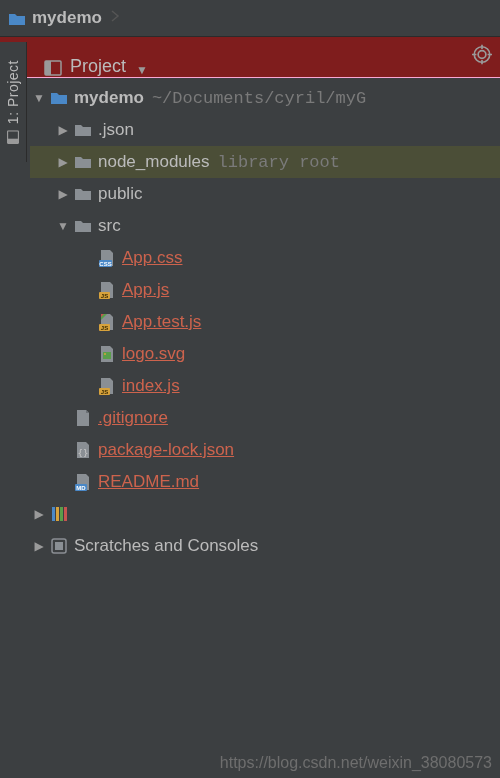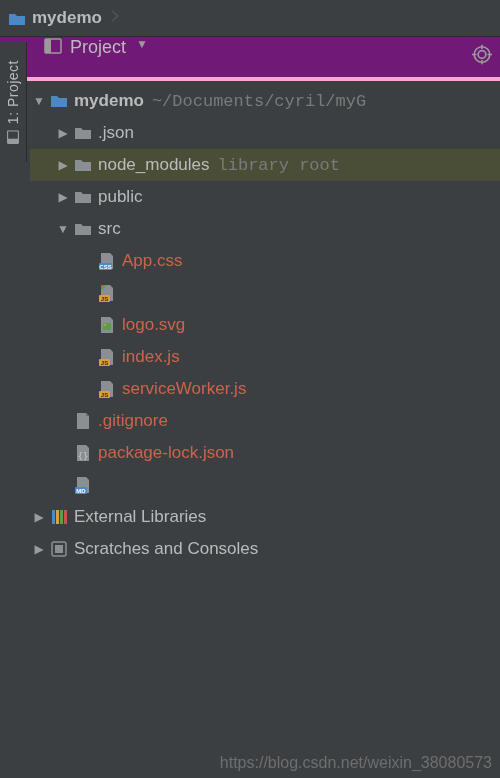--- a/index.html
+++ b/index.html
@@ -35,24 +35,24 @@
     font-weight: 700;
     color: #bbbbbb;
   }
   .breadcrumb .chev {
     margin: 0 4px 0 8px;
     color: #555;
   }
   
   .tool-row {
     display: flex;
-    align-items: flex-start;
+    align-items: flex-end;
     height: 40px;
-    background: #701a75;
-    border-bottom: 4px solid #f9a8d4;
+    background: #7f1d1d;
+    border-bottom: 1px solid #f9a8d4;
     padding-left: 44px;
     position: relative;
   }
   .tool-row .proj-ic {
     width: 18px; height: 18px; margin-right: 8px;
   }
   .tool-row .label {
     color: #bbbbbb;
     font-size: 18px;
   }
@@ -123,21 +123,21 @@
   .ic {
     width: 22px;
     display: inline-flex;
     align-items: center;
     justify-content: center;
     flex-shrink: 0;
     margin-right: 4px;
   }
   .nm { color: #bbbbbb; }
   .nm.bold { font-weight: 700; }
-  .nm.red { color: #cd634d; }
+  .nm.red { color: #cd634d; text-decoration: underline; }
   .hint { color: #7a7a7a; margin-left: 8px; font-family: Liberation Mono, monospace; }
   .indent { display:inline-block; flex-shrink:0; }
   .watermark {
     position: absolute;
     right: 8px;
     bottom: 6px;
     color: #6e6e6e;
     font-size: 16px;
   }
 </style>
@@ -319,23 +319,34 @@
             <use href="#file-css"></use>
           </svg>
         </span>
       <span class="nm red">App.css</span>
     </div>
     <div class="row">
       <span class="indent" style="width:48px"></span>
       <span class="arrow blank">▶</span>
       <span class="ic">
           <svg width="18" height="18" viewBox="0 0 18 18">
+            <use href="#file-js"></use>
+          </svg>
+        </span>
+      <span class="nm red">App.js</span>
+    </div>
+    <div class="row">
+      <span class="indent" style="width:48px"></span>
+      <span class="arrow blank">▶</span>
+      <span class="ic">
+          <svg width="18" height="18" viewBox="0 0 18 18">
             <use href="#file-js-test"></use>
           </svg>
         </span>
+      <span class="nm red">App.test.js</span>
     </div>
     <div class="row">
       <span class="indent" style="width:48px"></span>
       <span class="arrow blank">▶</span>
       <span class="ic">
           <svg width="18" height="18" viewBox="0 0 18 18">
             <use href="#file-svg"></use>
           </svg>
         </span>
       <span class="nm red">logo.svg</span>
@@ -343,30 +354,20 @@
     <div class="row">
       <span class="indent" style="width:48px"></span>
       <span class="arrow blank">▶</span>
       <span class="ic">
           <svg width="18" height="18" viewBox="0 0 18 18">
             <use href="#file-js"></use>
           </svg>
         </span>
       <span class="nm red">index.js</span>
     </div>
-    <div class="row">
-      <span class="indent" style="width:48px"></span>
-      <span class="arrow blank">▶</span>
-      <span class="ic">
-          <svg width="18" height="18" viewBox="0 0 18 18">
-            <use href="#file-js"></use>
-          </svg>
-        </span>
-      <span class="nm red">serviceWorker.js</span>
-    </div>
 
     <div class="row">
       <span class="indent" style="width:24px"></span>
       <span class="arrow blank">▶</span>
       <span class="ic">
           <svg width="18" height="18" viewBox="0 0 18 18">
             <use href="#file"></use>
           </svg>
         </span>
       <span class="nm red">.gitignore</span>
@@ -382,31 +383,31 @@
       <span class="nm red">package-lock.json</span>
     </div>
     <div class="row">
       <span class="indent" style="width:24px"></span>
       <span class="arrow blank">▶</span>
       <span class="ic">
           <svg width="18" height="18" viewBox="0 0 18 18">
             <use href="#file-md"></use>
           </svg>
         </span>
+      <span class="nm red">README.md</span>
     </div>
 
     <div class="row">
       <span class="indent" style="width:0px"></span>
       <span class="arrow">▶</span>
       <span class="ic">
           <svg width="18" height="18" viewBox="0 0 18 18">
             <use href="#ext-lib"></use>
           </svg>
         </span>
-      <span class="nm">External Libraries</span>
     </div>
     <div class="row">
       <span class="indent" style="width:0px"></span>
       <span class="arrow">▶</span>
       <span class="ic">
           <svg width="18" height="18" viewBox="0 0 18 18">
             <use href="#scratch"></use>
           </svg>
         </span>
       <span class="nm">Scratches and Consoles</span>

